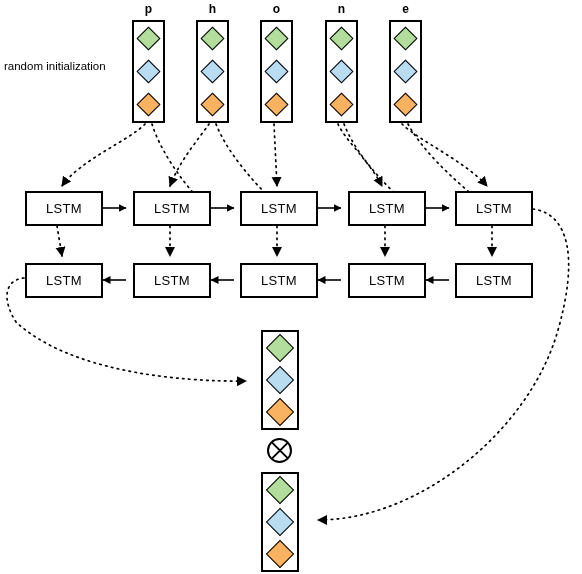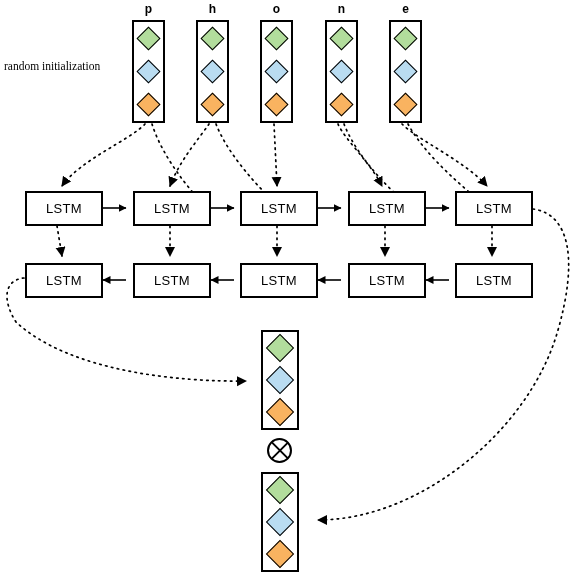--- a/index.html
+++ b/index.html
@@ -90,21 +90,20 @@
     color: #000000;
     letter-spacing: 0.3px;
   }
 
   
   .caption {
     position: absolute;
     font-size: 11.5px;
     color: #000000;
     white-space: nowrap;
-    font-family: Liberation Serif, serif;
   }
 
   
   .op-circle {
     position: absolute;
     width: 25px;
     height: 25px;
     border: 2px solid #000000;
     border-radius: 50%;
     background: #ffffff;

